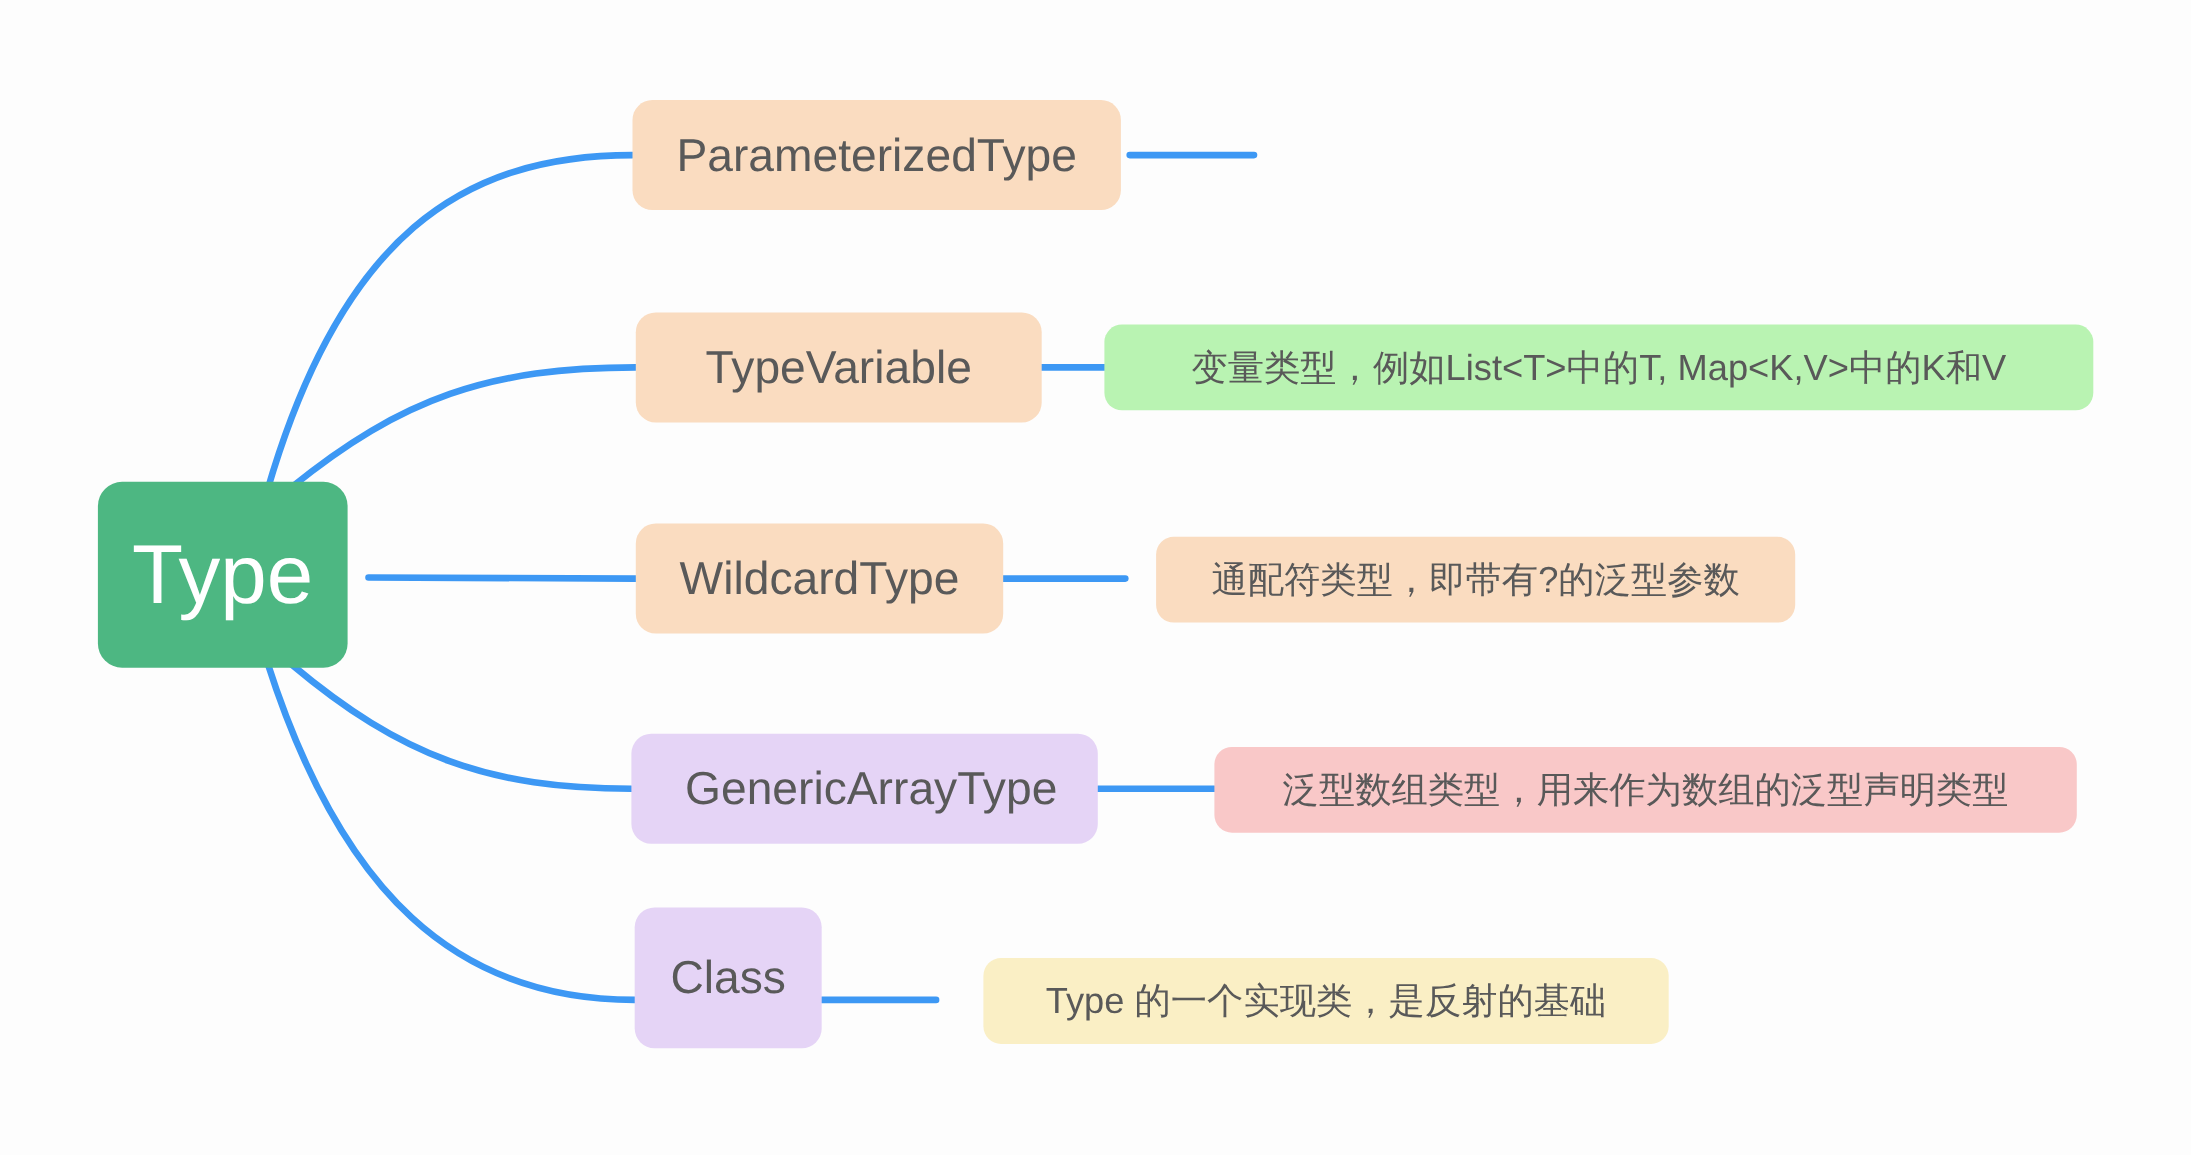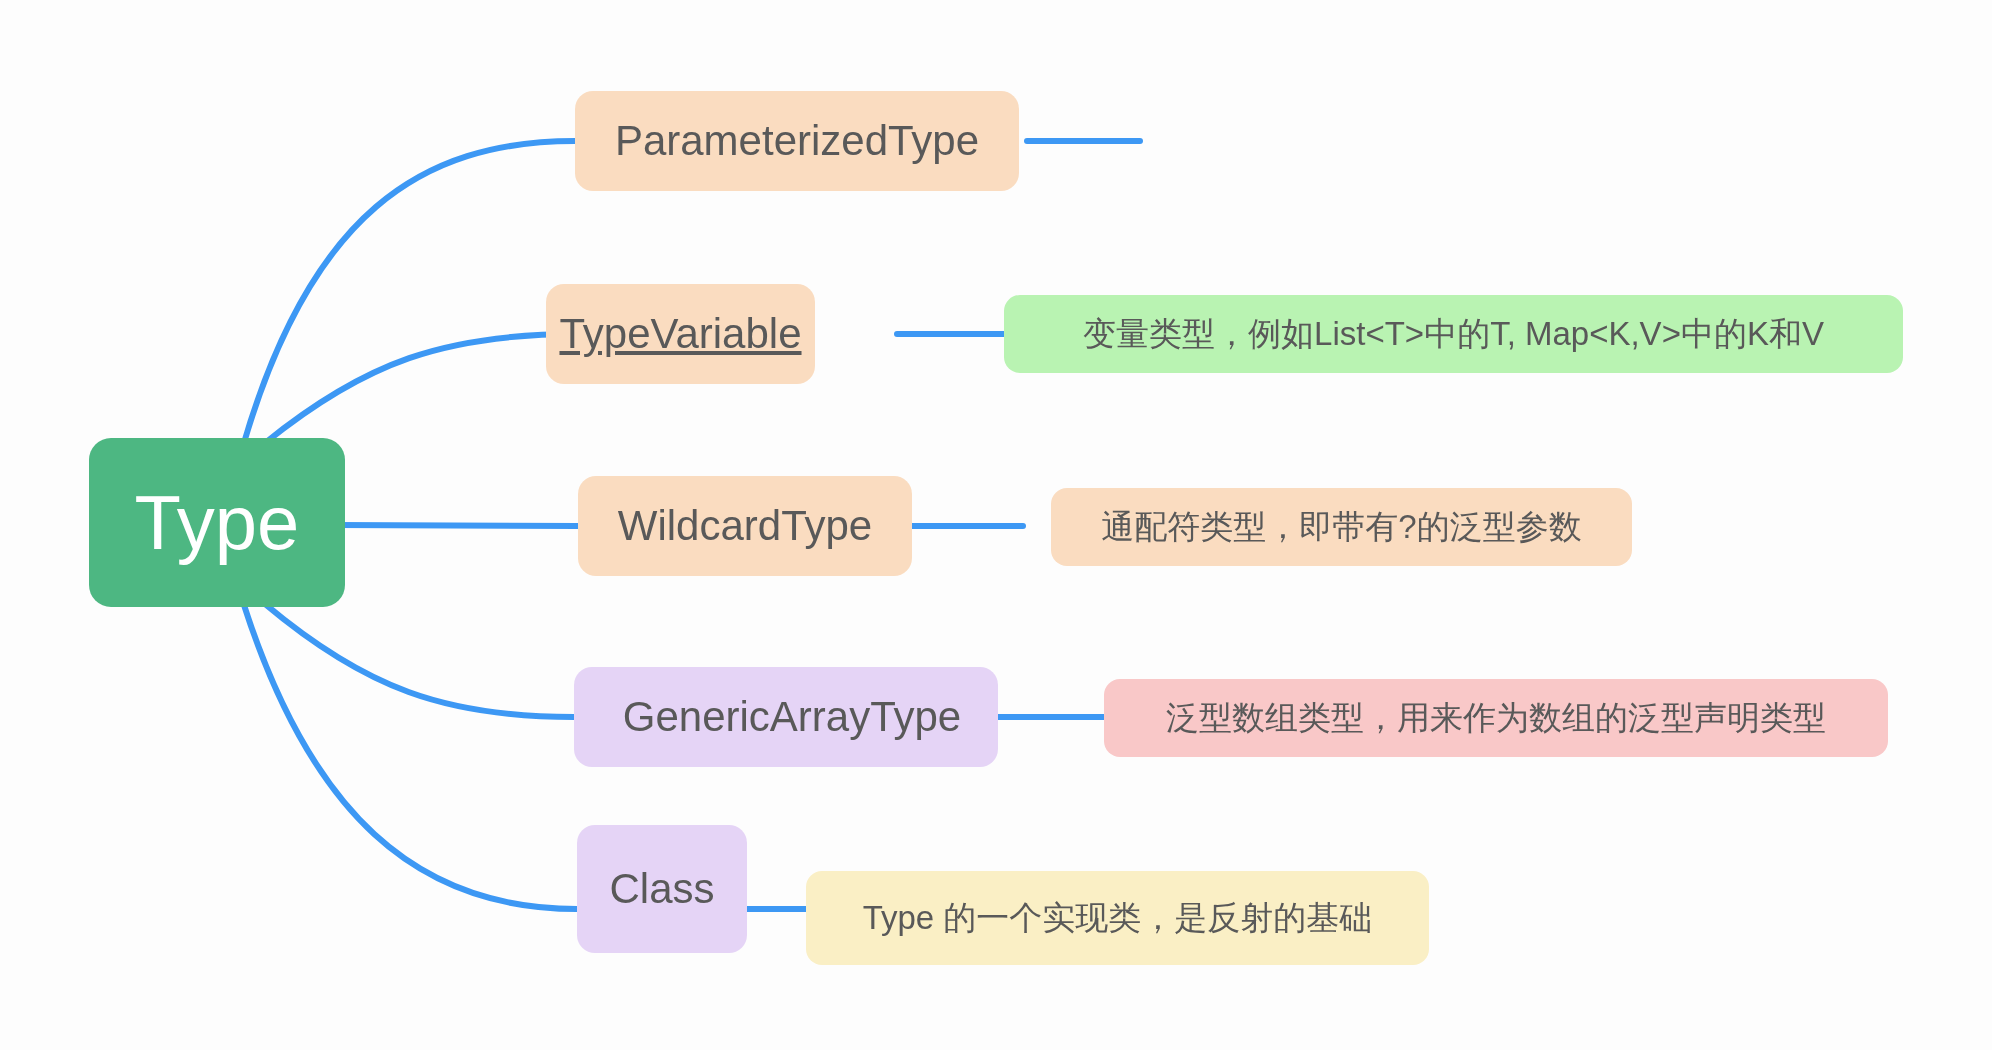--- a/index.html
+++ b/index.html
@@ -40,36 +40,36 @@
     border-radius: 18px;
     font-size: 42px;
   }
   .desc {
     border-radius: 16px;
     font-size: 33px;
     padding: 0 28px;
   }
   .root {
     left: 89px; top: 438px;
-    width: 256px; height: 169px;
+    width: 227px; height: 169px;
     border-radius: 22px;
     color: #FFFFFF;
     font-size: 76px;
   }
   
   .n0 { left: 575px; top:  91px; width: 444px; height: 100px; }
-  .n1 { left: 546px; top: 284px; width: 269px; height: 100px; text-decoration: underline; }
+  .n1 { left: 578px; top: 284px; width: 369px; height: 100px; }
   .n2 { left: 578px; top: 476px; width: 334px; height: 100px; }
   .n3 { left: 574px; top: 667px; width: 424px; height: 100px; }
   .n4 { left: 577px; top: 825px; width: 170px; height: 128px; text-align: right; }
   .d0 { left: 1140px; top: 103px; width: 645px; height: 78px; }
   .d1 { left: 1004px; top: 295px; width: 899px; height: 78px; }
   .d2 { left: 1023px; top: 488px; width: 581px; height: 78px; }
   .d3 { left: 1104px; top: 679px; width: 784px; height: 78px; }
-  .d4 { left:  806px; top: 871px; width: 623px; height: 94px; }
+  .d4 { left:  894px; top: 871px; width: 623px; height: 78px; }
 </style>
 </head>
 <body>
 
 <div class="canvas">
 
   <svg class="wires" viewBox="0 0 1992 1050">
     <path class="wire" d="M 243 446 C 310 215 420 141 575 141"></path>
     <path class="wire" d="M 265 443 C 365 362 445 334 578 334"></path>
     <path class="wire" d="M 335 525 L 578 526"></path>

